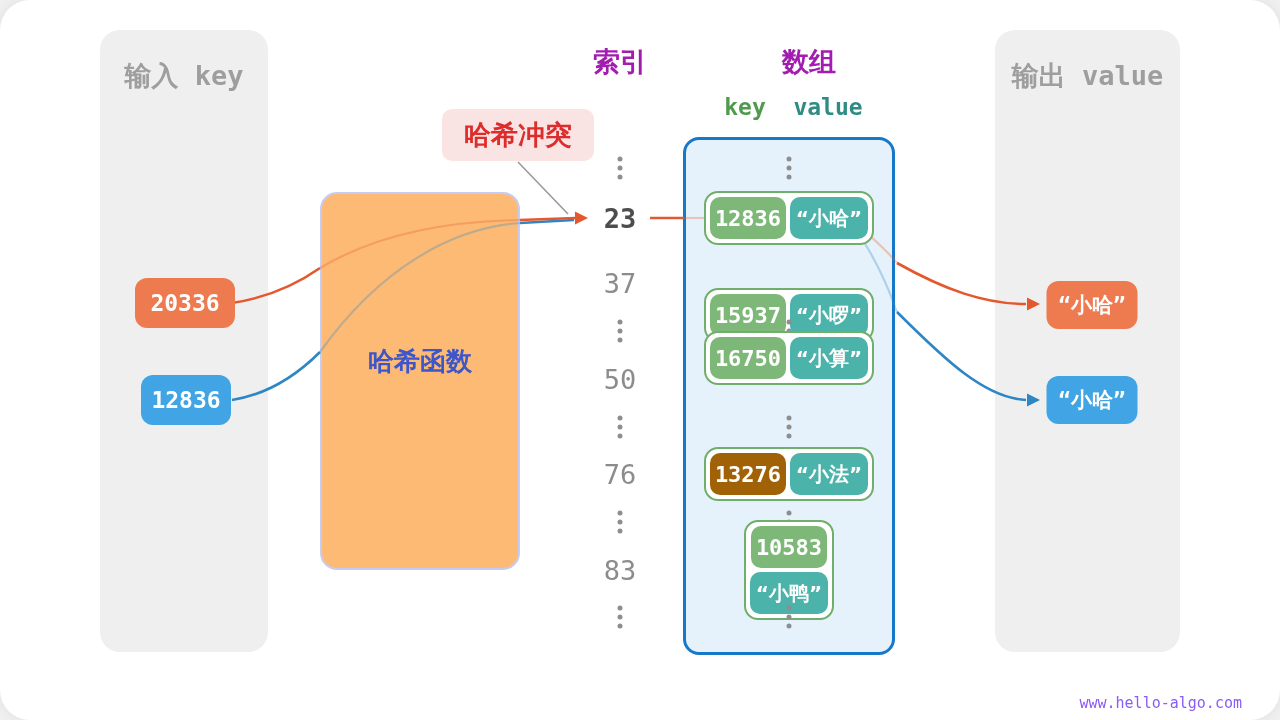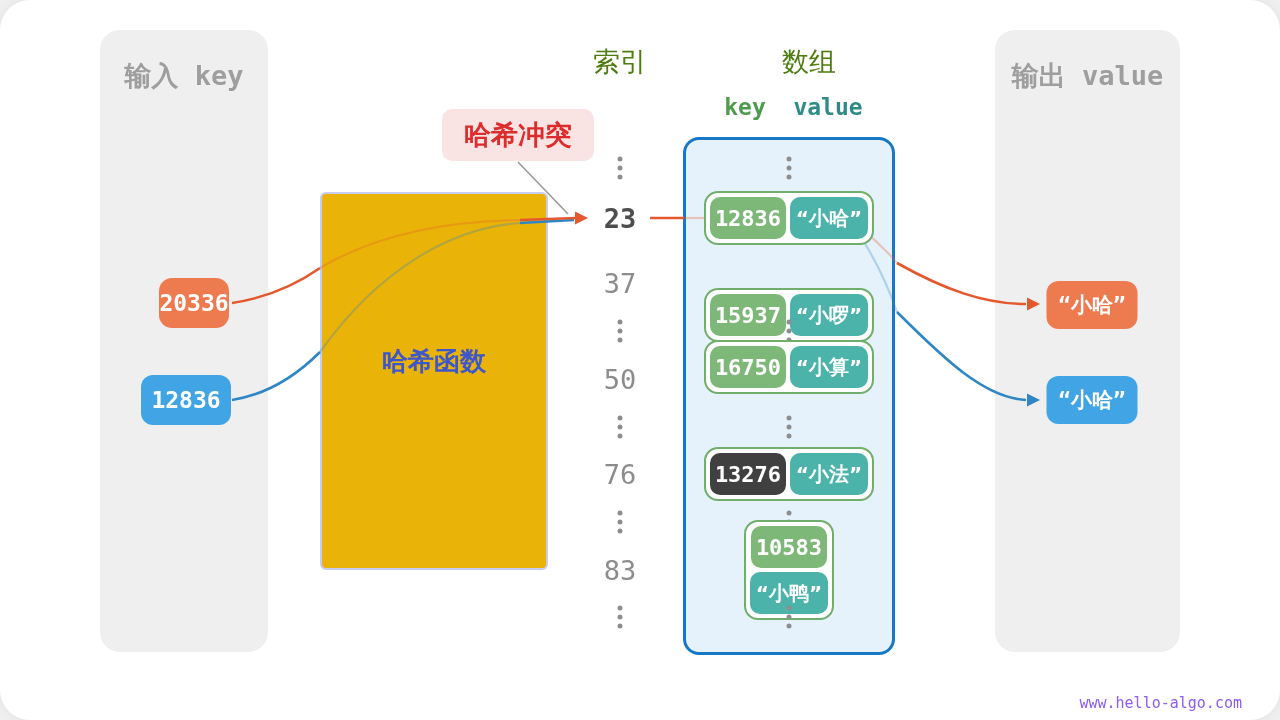--- a/index.html
+++ b/index.html
@@ -18,40 +18,40 @@
   .panel{
     position:absolute;background:#efefef;border-radius:20px;z-index:1;
   }
   .panel-title{
     position:absolute;top:28px;left:0;right:0;text-align:center;
     color:#9e9e9e;font-weight:bold;font-size:27px;
     font-family:"DejaVu Sans Mono","DejaVu Sans",sans-serif;
   }
   
   .col-title{
-    color:#4d7c0f;font-weight:normal;font-size:27px;z-index:3;
+    color:#a21caf;font-weight:bold;font-size:27px;z-index:3;
     font-family:"DejaVu Sans Mono","DejaVu Sans",sans-serif;white-space:nowrap;
   }
   .kv-head{
     font-family:"DejaVu Sans Mono","Liberation Mono",monospace;
     font-size:23px;font-weight:bold;z-index:3;white-space:nowrap;
   }
   .kv-key{color:#4e9b4e;}
   .kv-value{color:#2f8c85;}
   
   .chip{
     color:#ffffff;border-radius:12px;z-index:3;
     display:flex;align-items:center;justify-content:center;
     font-family:"DejaVu Sans Mono","DejaVu Sans",sans-serif;
     font-size:23px;font-weight:bold;white-space:nowrap;
   }
   
   .hash-box{
-    position:absolute;left:320px;top:192px;width:228px;height:378px;
-    background:#eab308;border:2px solid #c6ccf2;border-radius:6px;
+    position:absolute;left:320px;top:192px;width:200px;height:378px;
+    background:#fdba74;border:2px solid #c6ccf2;border-radius:17px;
     z-index:1;box-sizing:border-box;
   }
   .hash-title{
     position:absolute;left:0;right:0;top:150px;text-align:center;
     color:#3d56c9;font-size:26px;font-weight:bold;white-space:nowrap;
   }
   .hash-formula{
     position:absolute;left:0;right:0;top:198px;text-align:center;
     color:#3d56c9;font-size:22px;font-weight:bold;
     font-family:"DejaVu Sans Mono","Liberation Mono",monospace;white-space:nowrap;
@@ -143,21 +143,21 @@
     <polygon points="1040,400 1027,393.5 1027,406.5" fill="#2e86c5"></polygon>
   </svg>
 
   <div class="abs col-title" style="left:620px;top:62px;">索引</div>
   <div class="abs col-title" style="left:809px;top:62px;">数组</div>
   <div class="abs kv-head kv-key" style="left:745px;top:107px;">key</div>
   <div class="abs kv-head kv-value" style="left:828px;top:107px;">value</div>
 
   <div class="abs collision" style="left:518px;top:135px;">哈希冲突</div>
 
-  <div class="abs chip" style="left: 194px; top: 303px; width: 70px; height: 50px; background-color: rgb(238, 123, 80); border-radius: 13px;">20336</div>
+  <div class="abs chip" style="left: 185px; top: 303px; width: 100px; height: 50px; background-color: rgb(238, 123, 80);">20336</div>
   <div class="abs chip" style="left: 186px; top: 400px; width: 90px; height: 50px; background-color: rgb(65, 164, 228);">12836</div>
 
   <div class="abs chip" style="left: 1092px; top: 305px; width: 91px; height: 48px; font-size: 21px; background-color: rgb(238, 123, 80);">“小哈”</div>
   <div class="abs chip" style="left: 1092px; top: 400px; width: 91px; height: 48px; font-size: 21px; background-color: rgb(65, 164, 228);">“小哈”</div>
 
   <div class="abs dots" style="left:620px;top:168px;">
       <i></i>
       <i></i>
       <i></i>
     </div>
@@ -198,31 +198,31 @@
   </div>
   <div class="abs pair" style="left:789px;top:283px;margin-top:32px;">
     <span class="pair-key" style="background-color: rgb(126, 184, 120);">15937</span>
     <span class="pair-value" style="background-color: rgb(75, 179, 170);">“小啰”</span>
   </div>
   <div class="abs dots" style="left:789px;top:331px;">
       <i></i>
       <i></i>
       <i></i>
     </div>
-  <div class="abs pair" style="left:789px;top:367px;">
+  <div class="abs pair" style="left:789px;top:358px;">
     <span class="pair-key" style="background-color: rgb(126, 184, 120);">16750</span>
     <span class="pair-value" style="background-color: rgb(75, 179, 170);">“小算”</span>
   </div>
   <div class="abs dots" style="left:789px;top:427px;">
       <i></i>
       <i></i>
       <i></i>
     </div>
   <div class="abs pair" style="left:789px;top:474px;">
-    <span class="pair-key" style="background-color: #404040;">13276</span>
+    <span class="pair-key" style="background-color: #a16207;">13276</span>
     <span class="pair-value" style="background-color: rgb(75, 179, 170);">“小法”</span>
   </div>
   <div class="abs dots" style="left:789px;top:522px;">
       <i></i>
       <i></i>
       <i></i>
     </div>
   <div class="abs pair" style="left:789px;top:570px;flex-direction:column;">
     <span class="pair-key" style="background-color: rgb(126, 184, 120);">10583</span>
     <span class="pair-value" style="background-color: rgb(75, 179, 170);">“小鸭”</span>

